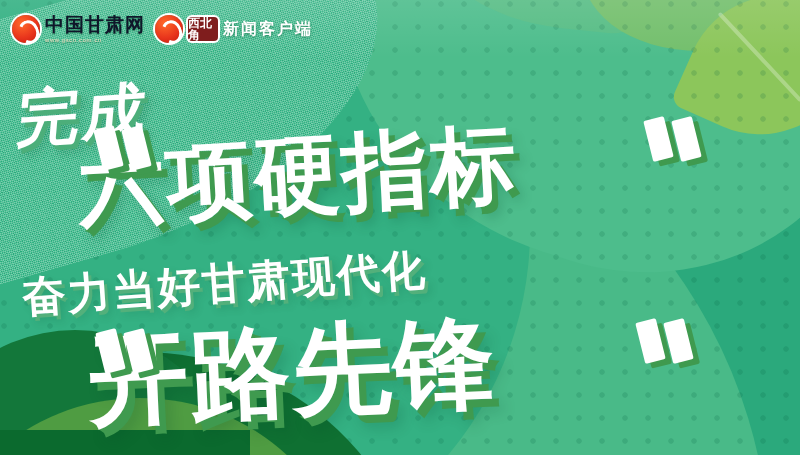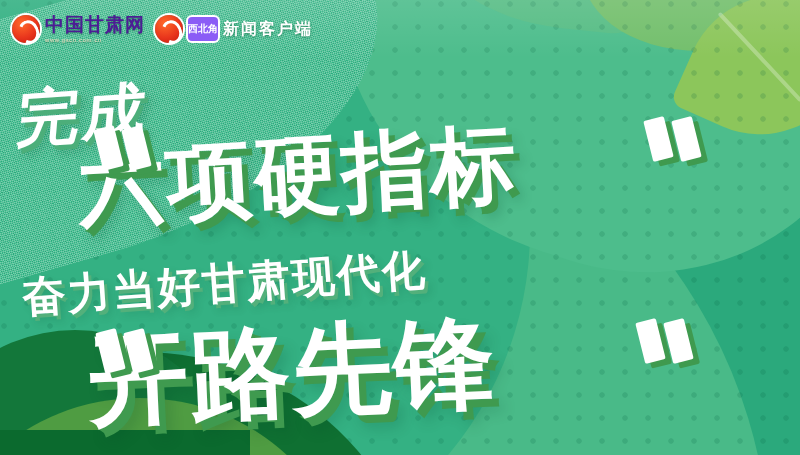--- a/index.html
+++ b/index.html
@@ -147,32 +147,32 @@
     box-shadow:0 0 0 2px #ffffff;
   }
   .logo-mark::after {
     content:""; position:absolute; left:7px; top:5px;
     width:14px; height:18px;
     border:3px solid #ffffff; border-left-color:transparent;
     border-radius:50% 50% 50% 50%;
     transform:rotate(-20deg);
   }
   .logo-cn {
-    color:#4c1d95; font-size:19px; font-weight:bold; letter-spacing:1px;
+    color:#0f172a; font-size:19px; font-weight:bold; letter-spacing:1px;
     text-shadow:0 1px 2px rgba(0,80,40,.45);
     line-height:1;
   }
   .logo-url {
     color:#f5e6c8; font-size:6px; letter-spacing:.6px; line-height:1;
     margin-top:3px; text-shadow:0 1px 1px rgba(0,70,35,.5);
   }
   .logo-stack { display:flex; flex-direction:column; }
   .logo-badge {
     width:30px; height:24px; border-radius:4px;
-    background:#8b5cf6; color:#fff; font-size:10px;
+    background:#7f1d1d; color:#fff; font-size:12px;
     display:flex; align-items:center; justify-content:center;
     line-height:1; letter-spacing:0;
     box-shadow:0 0 0 2px #fff;
     font-weight:bold;
   }
   .logo-client {
     color:#ffffff; font-size:16px; font-weight:bold; letter-spacing:2px;
     text-shadow:0 1px 3px rgba(0,80,40,.5); line-height:1;
   }
 

